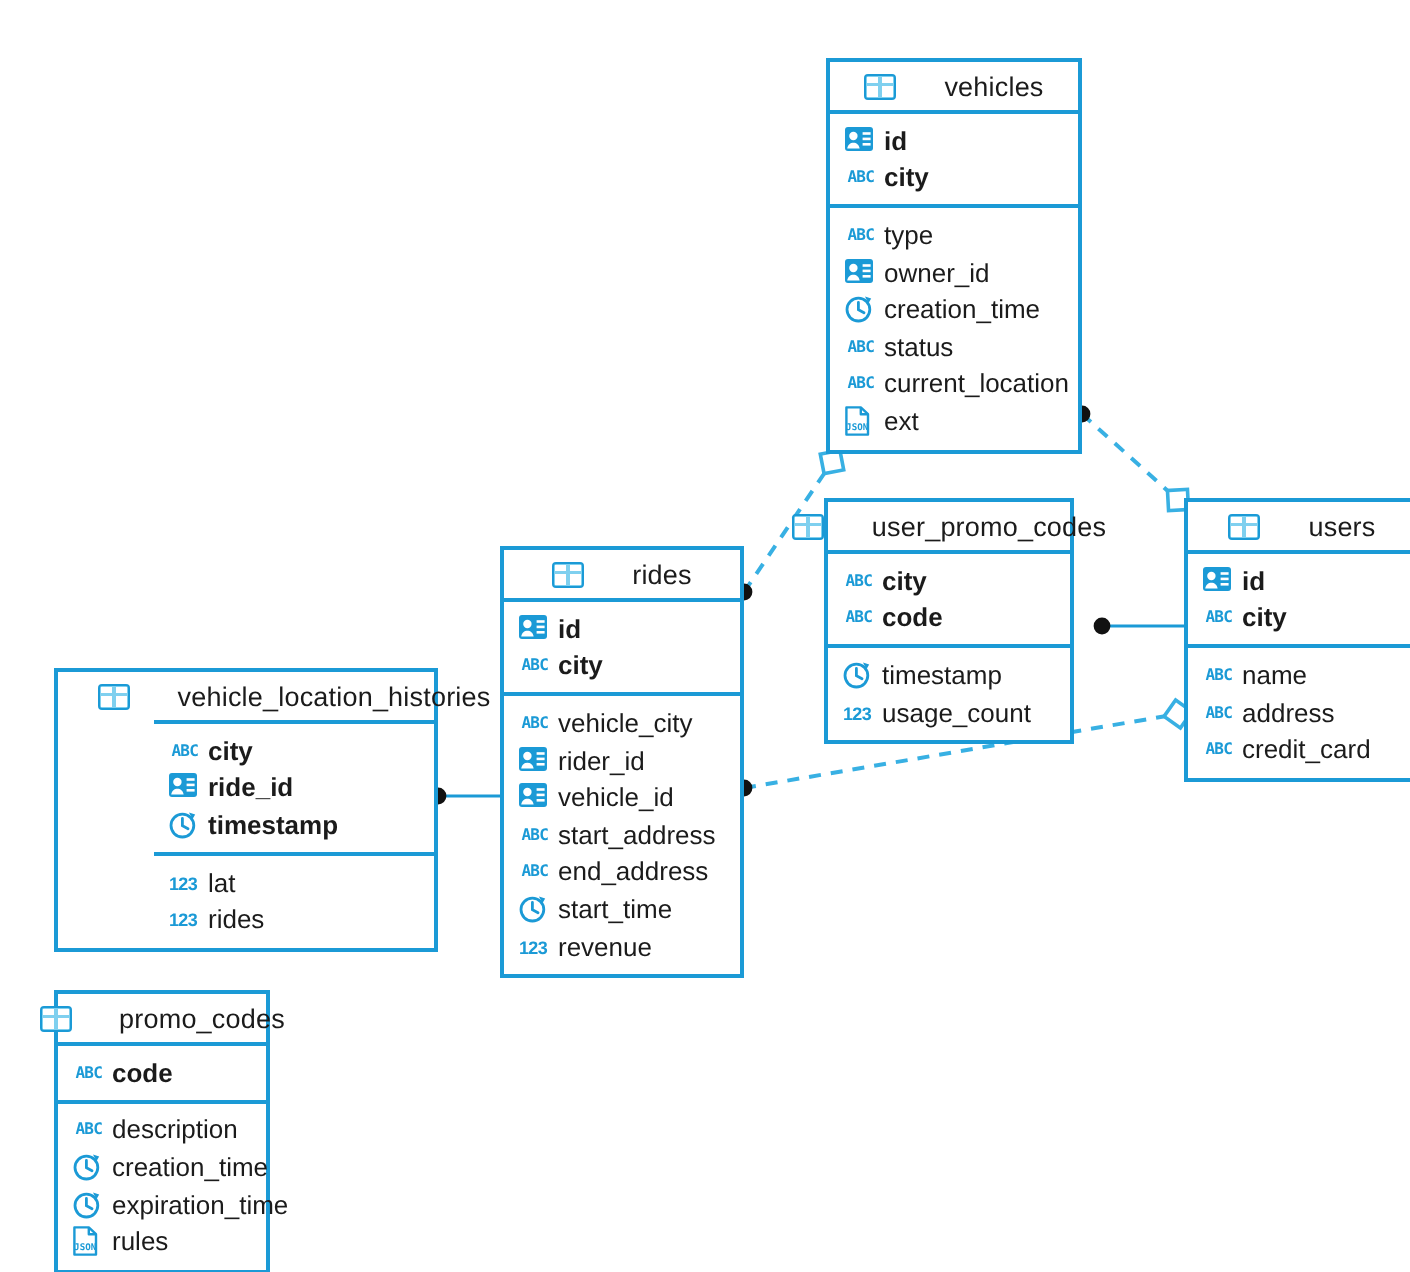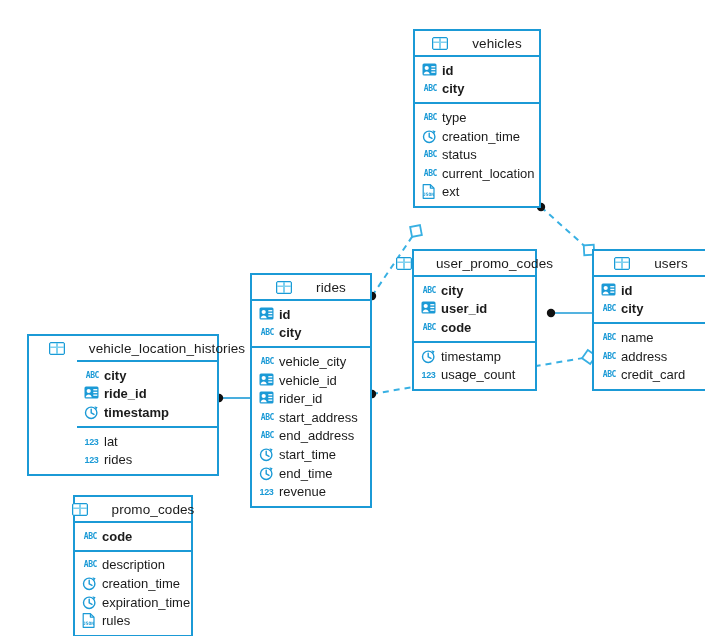--- a/index.html
+++ b/index.html
@@ -170,20 +170,33 @@
       </div>
       <div class="col-section">
         <div class="col-row">
           <span class="ic">
             <span class="ic-abc" style="display:block;width:15px;">ABC</span>
           </span>
           <span class="col-name">type</span>
         </div>
         <div class="col-row">
           <span class="ic">
+            <svg width="15" height="13" viewBox="0 0 15 13">
+              <rect x="0.5" y="0.5" width="14" height="12" rx="1.5" fill="#1b9ad6"></rect>
+              <circle cx="4.7" cy="5" r="2.1" fill="#ffffff"></circle>
+              <path d="M1.6 11.3c0.3-1.9 1.6-2.9 3.1-2.9s2.8 1 3.1 2.9z" fill="#ffffff"></path>
+              <rect x="9.3" y="3.1" width="4" height="1.3" fill="#ffffff"></rect>
+              <rect x="9.3" y="5.8" width="4" height="1.3" fill="#ffffff"></rect>
+              <rect x="9.3" y="8.5" width="4" height="1.3" fill="#ffffff"></rect>
+            </svg>
+          </span>
+          <span class="col-name">owner_id</span>
+        </div>
+        <div class="col-row">
+          <span class="ic">
             <svg width="15" height="15" viewBox="0 0 15 15">
               <circle cx="7.2" cy="7.8" r="5.7" fill="none" stroke="#1b9ad6" stroke-width="1.4"></circle>
               <path d="M7.2 4.2 L7.2 7.8 L10 9.4" fill="none" stroke="#1b9ad6" stroke-width="1.4" stroke-linecap="round"></path>
               <path d="M10.5 1.3 L13.6 2.2 L12.2 4.6 Z" fill="#1b9ad6"></path>
             </svg>
           </span>
           <span class="col-name">creation_time</span>
         </div>
         <div class="col-row">
           <span class="ic">
@@ -224,33 +237,20 @@
       </div>
       <div class="pk-section">
         <div class="col-row">
           <span class="ic">
             <span class="ic-abc" style="display:block;width:15px;">ABC</span>
           </span>
           <span class="col-name">city</span>
         </div>
         <div class="col-row">
           <span class="ic">
-            <svg width="15" height="13" viewBox="0 0 15 13">
-              <rect x="0.5" y="0.5" width="14" height="12" rx="1.5" fill="#1b9ad6"></rect>
-              <circle cx="4.7" cy="5" r="2.1" fill="#ffffff"></circle>
-              <path d="M1.6 11.3c0.3-1.9 1.6-2.9 3.1-2.9s2.8 1 3.1 2.9z" fill="#ffffff"></path>
-              <rect x="9.3" y="3.1" width="4" height="1.3" fill="#ffffff"></rect>
-              <rect x="9.3" y="5.8" width="4" height="1.3" fill="#ffffff"></rect>
-              <rect x="9.3" y="8.5" width="4" height="1.3" fill="#ffffff"></rect>
-            </svg>
-          </span>
-          <span class="col-name">user_id</span>
-        </div>
-        <div class="col-row">
-          <span class="ic">
             <span class="ic-abc" style="display:block;width:15px;">ABC</span>
           </span>
           <span class="col-name">code</span>
         </div>
       </div>
       <div class="col-section">
         <div class="col-row">
           <span class="ic">
             <svg width="15" height="15" viewBox="0 0 15 15">
               <circle cx="7.2" cy="7.8" r="5.7" fill="none" stroke="#1b9ad6" stroke-width="1.4"></circle>
@@ -368,34 +368,34 @@
           <span class="ic">
             <svg width="15" height="13" viewBox="0 0 15 13">
               <rect x="0.5" y="0.5" width="14" height="12" rx="1.5" fill="#1b9ad6"></rect>
               <circle cx="4.7" cy="5" r="2.1" fill="#ffffff"></circle>
               <path d="M1.6 11.3c0.3-1.9 1.6-2.9 3.1-2.9s2.8 1 3.1 2.9z" fill="#ffffff"></path>
               <rect x="9.3" y="3.1" width="4" height="1.3" fill="#ffffff"></rect>
               <rect x="9.3" y="5.8" width="4" height="1.3" fill="#ffffff"></rect>
               <rect x="9.3" y="8.5" width="4" height="1.3" fill="#ffffff"></rect>
             </svg>
           </span>
+          <span class="col-name">rider_id</span>
+        </div>
+        <div class="col-row">
+          <span class="ic">
+            <svg width="15" height="13" viewBox="0 0 15 13">
+              <rect x="0.5" y="0.5" width="14" height="12" rx="1.5" fill="#1b9ad6"></rect>
+              <circle cx="4.7" cy="5" r="2.1" fill="#ffffff"></circle>
+              <path d="M1.6 11.3c0.3-1.9 1.6-2.9 3.1-2.9s2.8 1 3.1 2.9z" fill="#ffffff"></path>
+              <rect x="9.3" y="3.1" width="4" height="1.3" fill="#ffffff"></rect>
+              <rect x="9.3" y="5.8" width="4" height="1.3" fill="#ffffff"></rect>
+              <rect x="9.3" y="8.5" width="4" height="1.3" fill="#ffffff"></rect>
+            </svg>
+          </span>
           <span class="col-name">vehicle_id</span>
-        </div>
-        <div class="col-row">
-          <span class="ic">
-            <svg width="15" height="13" viewBox="0 0 15 13">
-              <rect x="0.5" y="0.5" width="14" height="12" rx="1.5" fill="#1b9ad6"></rect>
-              <circle cx="4.7" cy="5" r="2.1" fill="#ffffff"></circle>
-              <path d="M1.6 11.3c0.3-1.9 1.6-2.9 3.1-2.9s2.8 1 3.1 2.9z" fill="#ffffff"></path>
-              <rect x="9.3" y="3.1" width="4" height="1.3" fill="#ffffff"></rect>
-              <rect x="9.3" y="5.8" width="4" height="1.3" fill="#ffffff"></rect>
-              <rect x="9.3" y="8.5" width="4" height="1.3" fill="#ffffff"></rect>
-            </svg>
-          </span>
-          <span class="col-name">rider_id</span>
         </div>
         <div class="col-row">
           <span class="ic">
             <span class="ic-abc" style="display:block;width:15px;">ABC</span>
           </span>
           <span class="col-name">start_address</span>
         </div>
         <div class="col-row">
           <span class="ic">
             <span class="ic-abc" style="display:block;width:15px;">ABC</span>
@@ -404,30 +404,20 @@
         </div>
         <div class="col-row">
           <span class="ic">
             <svg width="15" height="15" viewBox="0 0 15 15">
               <circle cx="7.2" cy="7.8" r="5.7" fill="none" stroke="#1b9ad6" stroke-width="1.4"></circle>
               <path d="M7.2 4.2 L7.2 7.8 L10 9.4" fill="none" stroke="#1b9ad6" stroke-width="1.4" stroke-linecap="round"></path>
               <path d="M10.5 1.3 L13.6 2.2 L12.2 4.6 Z" fill="#1b9ad6"></path>
             </svg>
           </span>
           <span class="col-name">start_time</span>
-        </div>
-        <div class="col-row">
-          <span class="ic">
-            <svg width="15" height="15" viewBox="0 0 15 15">
-              <circle cx="7.2" cy="7.8" r="5.7" fill="none" stroke="#1b9ad6" stroke-width="1.4"></circle>
-              <path d="M7.2 4.2 L7.2 7.8 L10 9.4" fill="none" stroke="#1b9ad6" stroke-width="1.4" stroke-linecap="round"></path>
-              <path d="M10.5 1.3 L13.6 2.2 L12.2 4.6 Z" fill="#1b9ad6"></path>
-            </svg>
-          </span>
-          <span class="col-name">end_time</span>
         </div>
         <div class="col-row">
           <span class="ic">
             <span class="ic-num" style="display:block;width:15px;">123</span>
           </span>
           <span class="col-name">revenue</span>
         </div>
       </div>
     </div>
     <div class="table-node" style="left: 27px; top: 334px; width: 192px; padding-left: 48px;">
@@ -482,21 +472,21 @@
           <span class="col-name">lat</span>
         </div>
         <div class="col-row">
           <span class="ic">
             <span class="ic-num" style="display:block;width:15px;">123</span>
           </span>
           <span class="col-name">rides</span>
         </div>
       </div>
     </div>
-    <div class="table-node" style="left: 27px; top: 495px; width: 120px; margin-left: 46px;">
+    <div class="table-node" style="left: 27px; top: 495px; width: 108px;">
       <div class="tbl-header">
         <span class="ic" style="width: 16px; height: 13px;">
           <svg width="16" height="13" viewBox="0 0 16 13">
             <rect x="0.5" y="0.5" width="15" height="12" rx="1.5" fill="#7fd0ef" stroke="#1b9ad6" stroke-width="1"></rect>
             <rect x="1.5" y="1.5" width="5.5" height="3" fill="#ffffff"></rect>
             <rect x="9" y="1.5" width="5.5" height="3" fill="#ffffff"></rect>
             <rect x="1.5" y="6" width="5.5" height="5.5" fill="#ffffff"></rect>
             <rect x="9" y="6" width="5.5" height="5.5" fill="#ffffff"></rect>
           </svg>
         </span>

